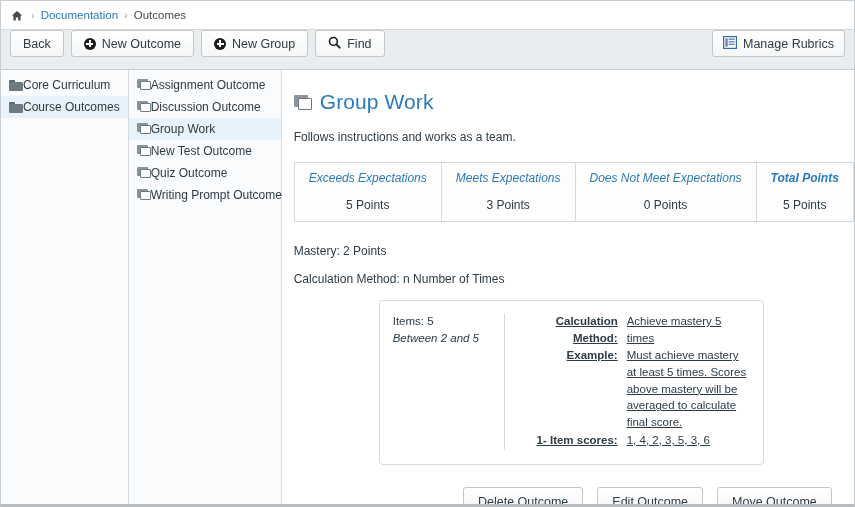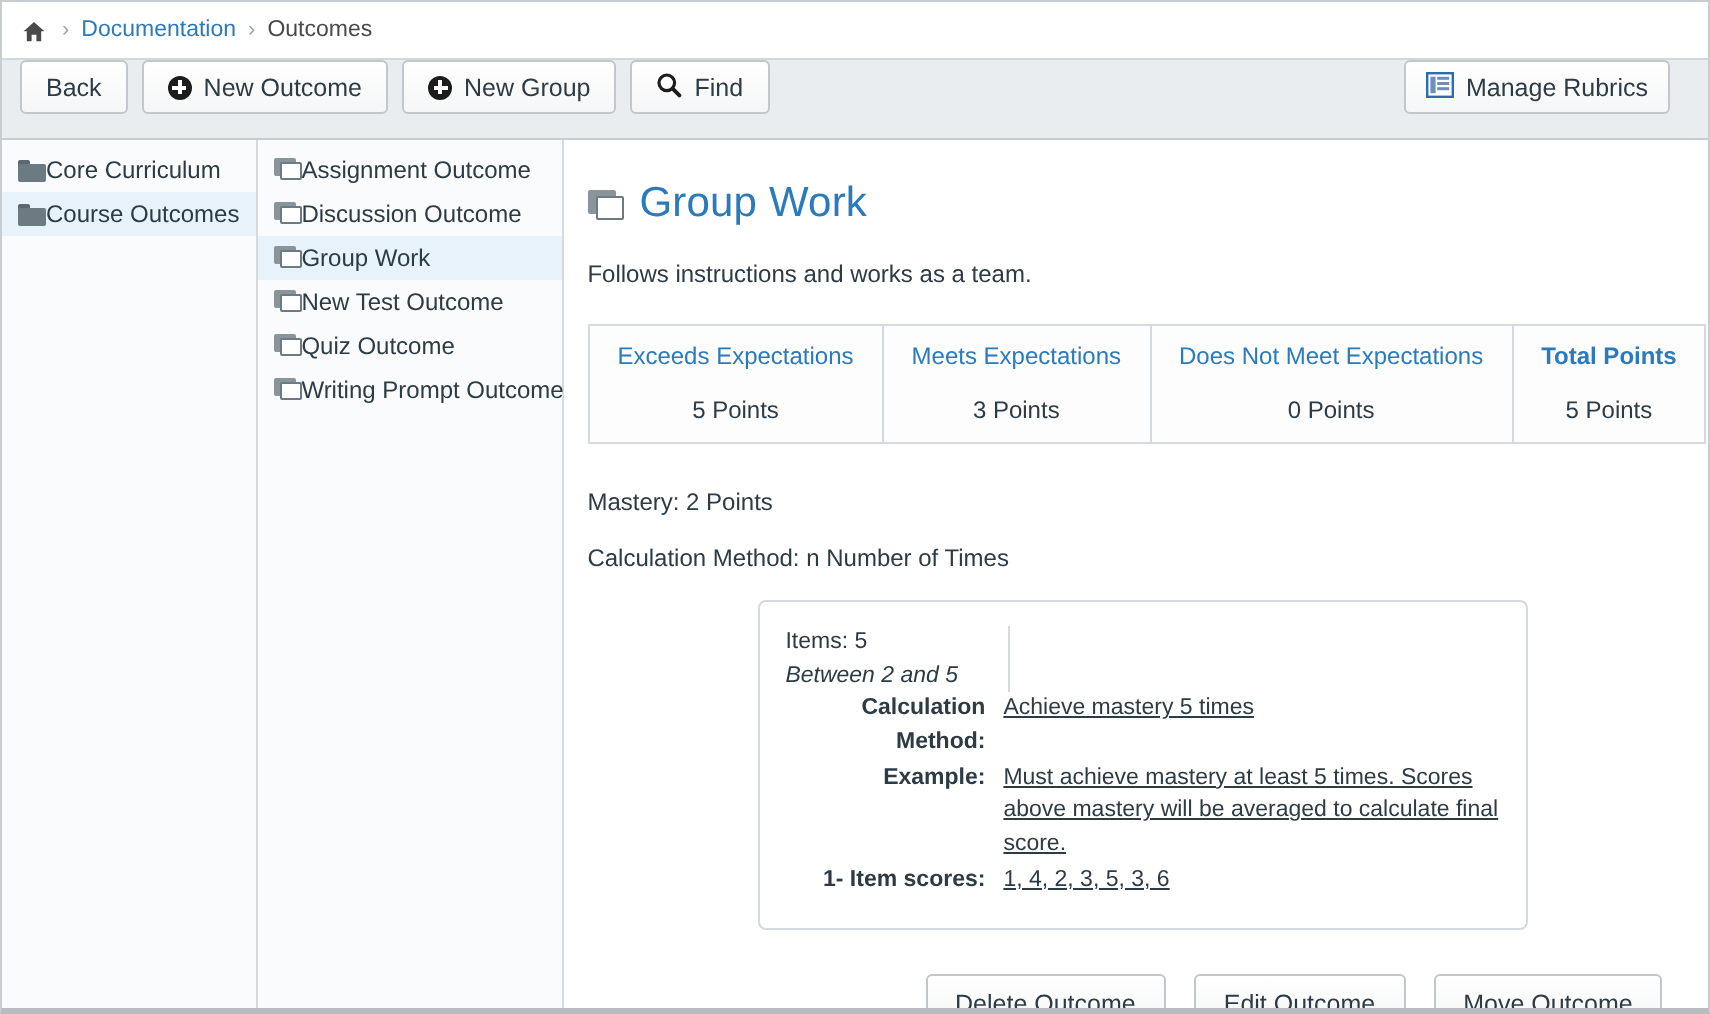--- a/index.html
+++ b/index.html
@@ -73,21 +73,21 @@
     align-items: center;
     gap: 6px;
     font-size: 12.5px;
     color: #2d3b45;
     cursor: pointer;
     margin-right: 7px;
     white-space: nowrap;
   }
   .tb-right {
     position: absolute;
-    right: 19px;
+    right: 9px;
   }
   .tb-right .tb-btn { margin-right: 0; padding: 0 10px; }
 
   
   .ico-plus {
     width: 12px; height: 12px;
     border-radius: 50%;
     background: #1c1c1c;
     position: relative;
     display: inline-block;
@@ -215,20 +215,21 @@
     margin-bottom: 22px;
   }
   .ratings th {
     font-size: 12px;
     font-weight: normal;
     color: #2b7abc;
     padding: 8px 14px 7px 14px;
     border-right: 1px solid #d5dade;
     text-align: center;
     white-space: nowrap;
+    font-style: italic;
   }
   .ratings th.total { font-weight: bold; }
   .ratings th:last-child { border-right: none; }
   .ratings td {
     font-size: 12px;
     color: #2d3b45;
     padding: 6px 14px 9px 14px;
     border-right: 1px solid #d5dade;
     text-align: center;
   }
@@ -243,21 +244,20 @@
   
   .calc-box {
     margin-left: 85px;
     margin-top: 8px;
     width: 385px;
     border: 1px solid #d5dade;
     border-radius: 4px;
     background: #ffffff;
     display: flex;
     padding: 12px 0 14px 0;
-    flex-direction: column;
   }
   .calc-left {
     width: 125px;
     padding: 0 12px 0 13px;
     border-right: 1px solid #d5dade;
     font-size: 11.5px;
     line-height: 1.45;
   }
   .calc-left .sub { font-style: italic; }
   .calc-right {
@@ -269,20 +269,21 @@
     font-size: 11.5px;
     line-height: 1.45;
     margin-bottom: 1px;
   }
   .calc-row .lbl {
     width: 110px;
     text-align: right;
     font-weight: bold;
     padding-right: 9px;
     flex: 0 0 auto;
+    text-decoration: underline;
   }
   .calc-row .val { flex: 1; text-decoration: underline; }
 
   
   .actions {
     display: flex;
     gap: 14px;
     justify-content: flex-end;
     padding: 22px 22px 0 0;
   }

